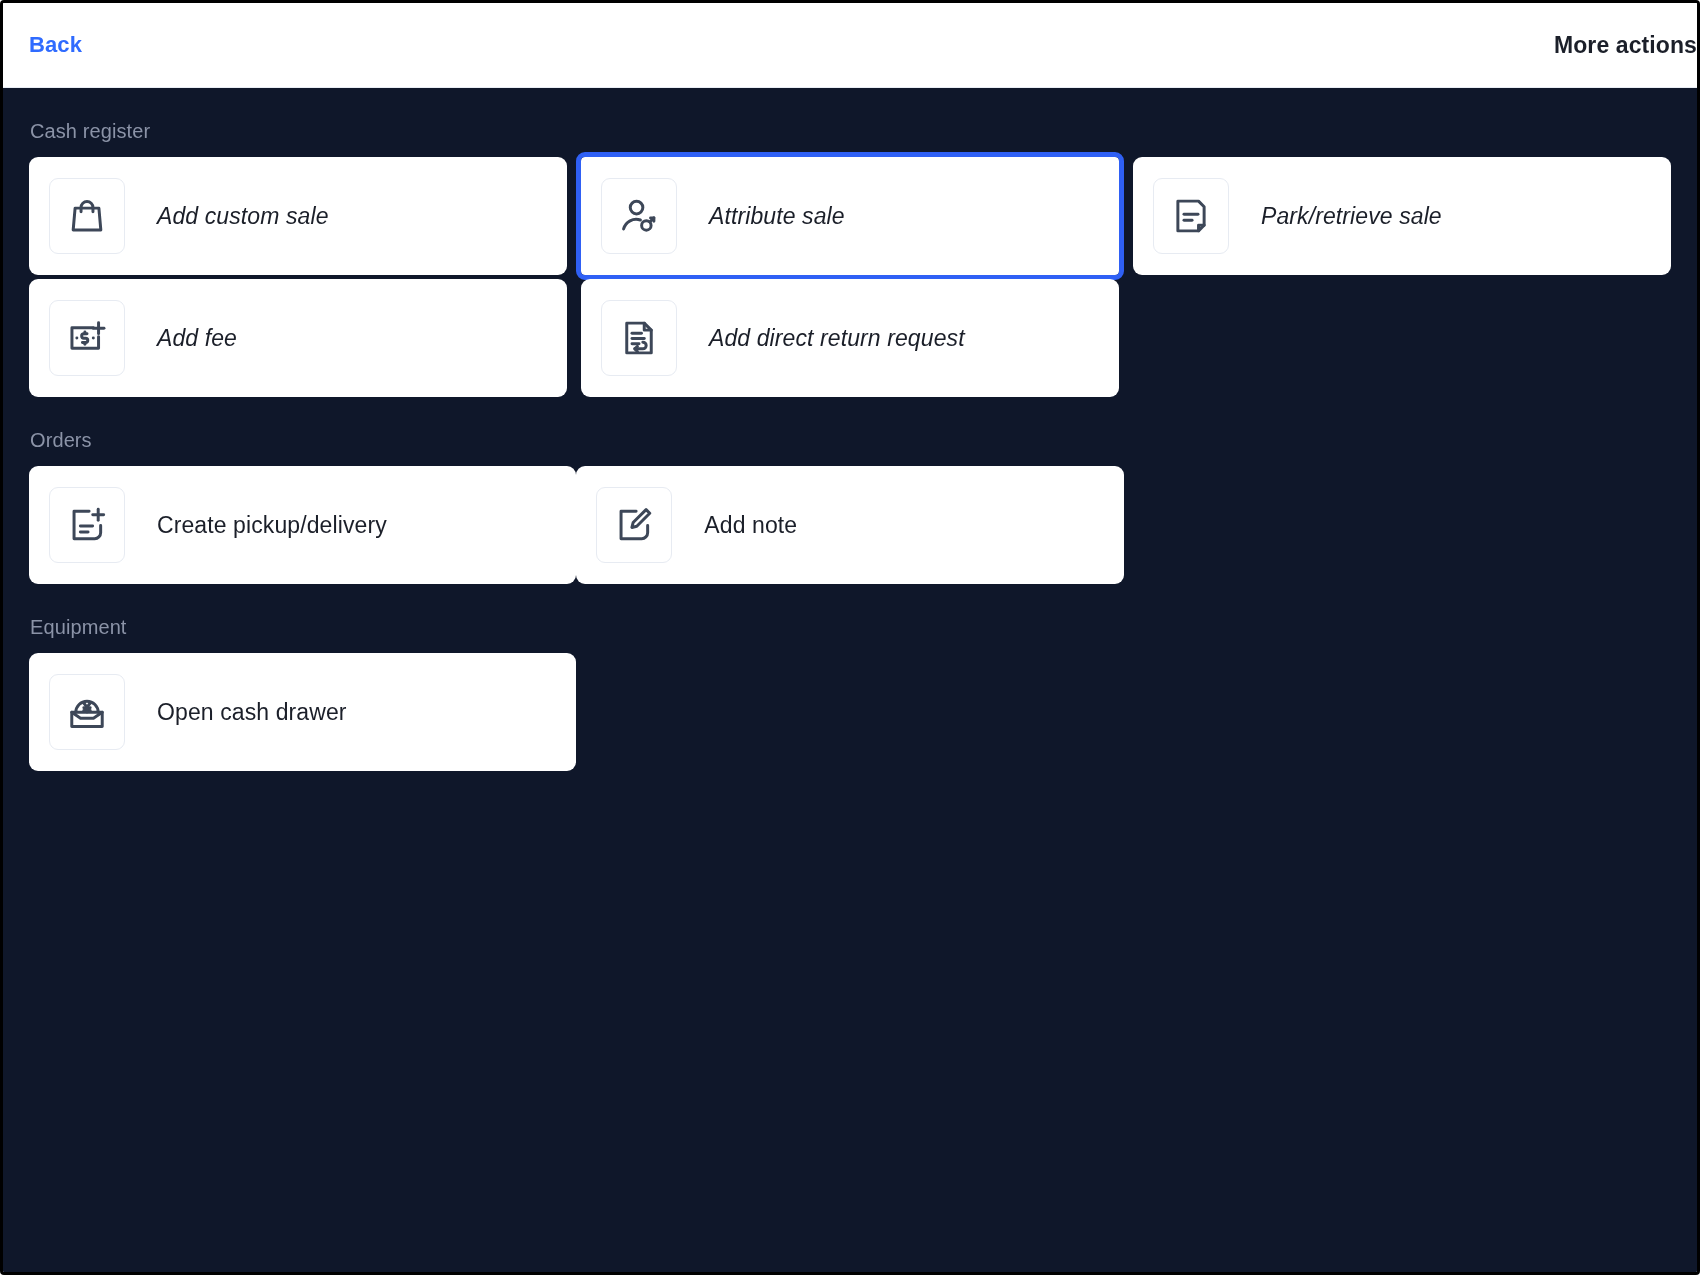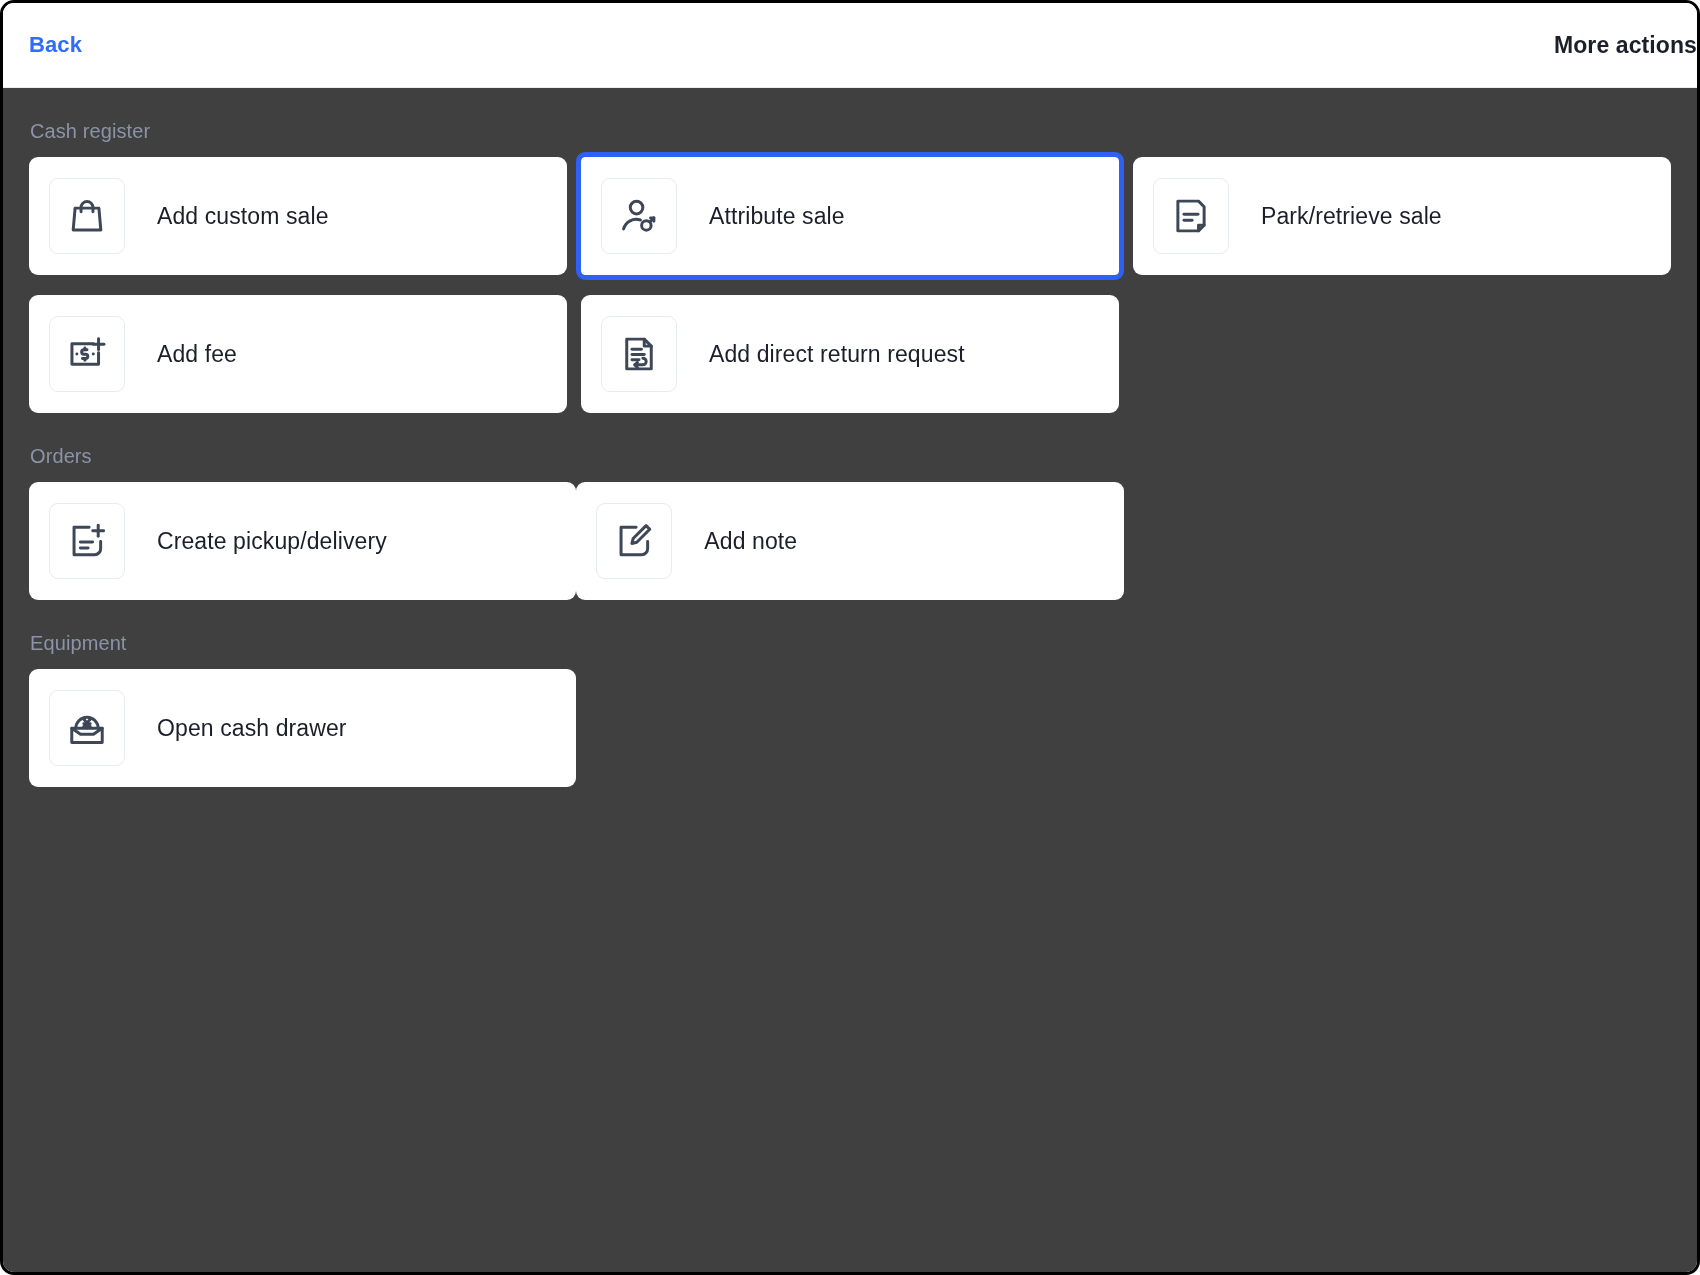--- a/index.html
+++ b/index.html
@@ -9,21 +9,21 @@
   }
   body {
     font-family: "Liberation Sans", sans-serif;
     -webkit-font-smoothing: antialiased;
   }
   .screen {
     width: 1700px;
     height: 1275px;
     box-sizing: border-box;
     border: 3px solid #000000;
-    border-radius: 14px;
+    border-radius: 4px;
     overflow: hidden;
     background: #f4f6fb;
     display: flex;
     flex-direction: column;
     position: relative;
   }
 
   
   .header {
     height: 85px;
@@ -50,36 +50,37 @@
     text-align: right;
     font-size: 23px;
     font-weight: 700;
     color: #1b1f29;
     letter-spacing: 0.1px;
   }
 
   
   .content {
     flex: 1 1 auto;
-    background: #404040;
+    background: #0f172a;
     padding: 0 26px;
     box-sizing: border-box;
     overflow: hidden;
   }
   .section-title {
     font-size: 20px;
     color: #8b93a7;
     font-weight: 400;
     padding: 32px 0 14px 1px;
     letter-spacing: 0.1px;
   }
   .grid {
     display: grid;
     grid-template-columns: repeat(3, 1fr);
-    gap: 20px 14px;
+    gap: 4px 14px;
+    font-style: italic;
   }
   .card {
     background: #ffffff;
     border-radius: 9px;
     height: 118px;
     display: flex;
     align-items: center;
     padding-left: 20px;
     box-sizing: border-box;
     cursor: pointer;

